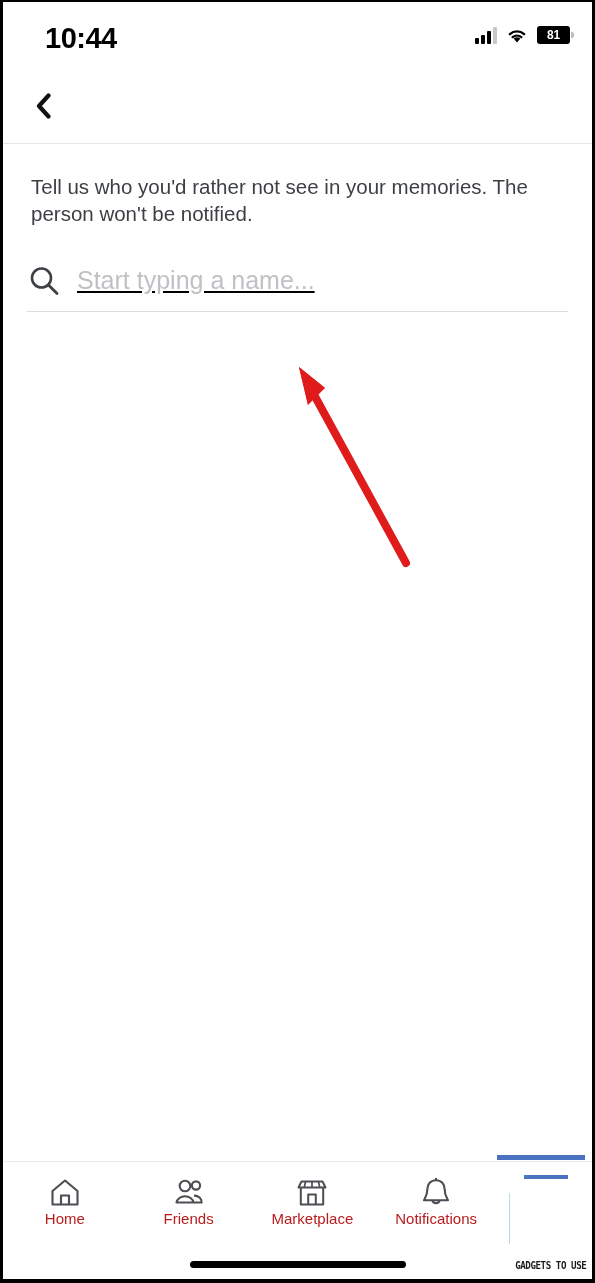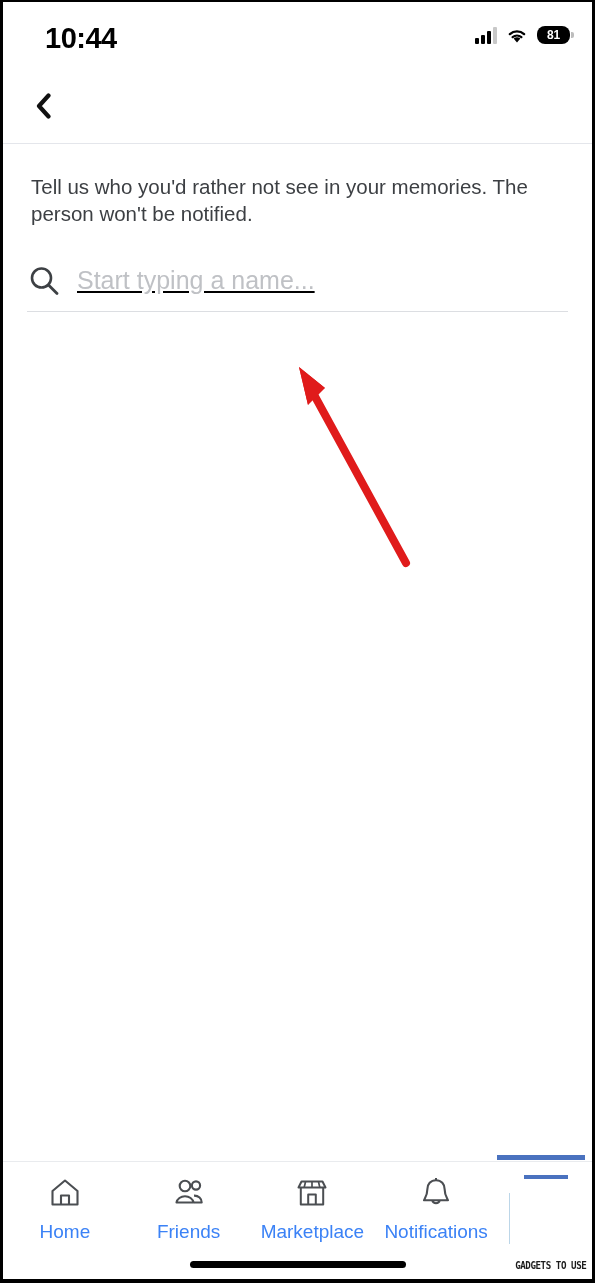--- a/index.html
+++ b/index.html
@@ -65,21 +65,21 @@
   .cellular i:nth-child(2) { height: 9px; }
   .cellular i:nth-child(3) { height: 13px; }
   .cellular i:nth-child(4) { height: 17px; background: #c8c8c8; }
 
   .wifi-icon { width: 22px; height: 17px; display:block; }
 
   .battery {
     position: relative;
     width: 33px;
     height: 18px;
-    border-radius: 8px;
+    border-radius: 3px;
     background: #000000;
     display: flex;
     align-items: center;
     justify-content: center;
   }
   .battery .pct {
     color: #ffffff;
     font-size: 12px;
     font-weight: bold;
     letter-spacing: -0.2px;
@@ -223,23 +223,23 @@
     flex-direction: column;
     align-items: center;
     cursor: pointer;
   }
   .tab-ico {
     width: 34px;
     height: 34px;
     display: block;
   }
   .tab-label {
-    margin-top: 11px;
-    font-size: 19px;
-    color: #3b82f6;
+    margin-top: 0;
+    font-size: 15px;
+    color: #b91c1c;
     white-space: nowrap;
   }
 
   .home-indicator {
     position: absolute;
     left: 50%;
     transform: translateX(-50%);
     bottom: 11px;
     width: 216px;
     height: 7px;

